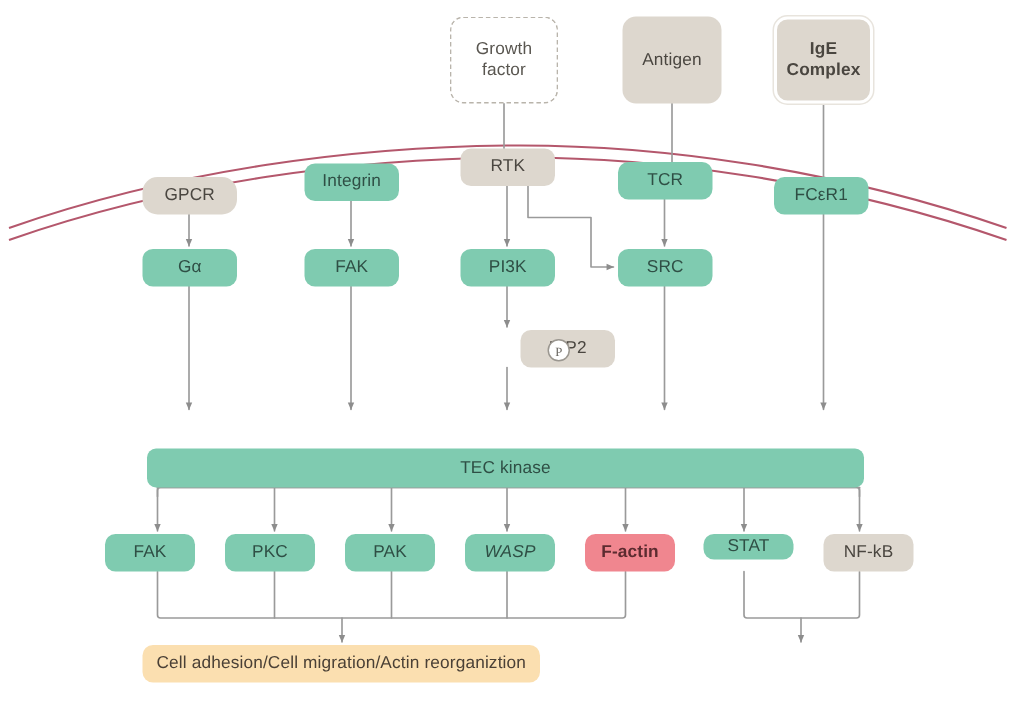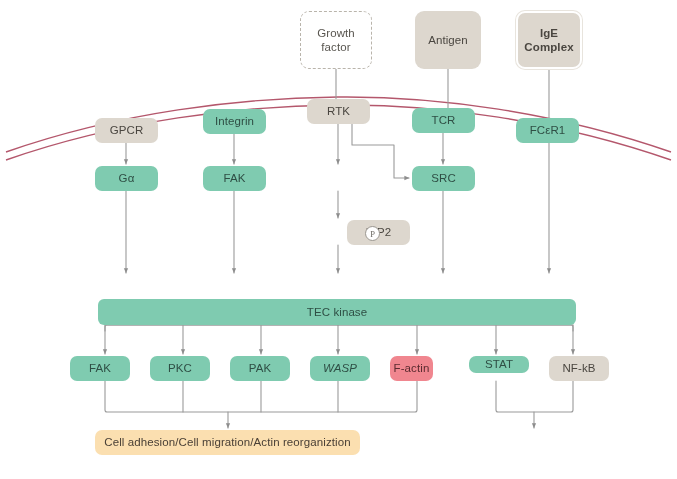--- a/index.html
+++ b/index.html
@@ -147,38 +147,39 @@
   </svg>
 
   <div class="node n-dashed n-ligand" style="left:300px; top:11px; width:72px; height:58px; white-space:pre-line;text-align:center;">Growth
 factor</div>
 
   <div class="node n-beige n-ligand" style="left:415px; top:11px; width:66px; height:58px;">Antigen</div>
 
   <div class="node n-beige n-ligand n-outline" style="left:516px; top:11px; width:66px; height:58px; white-space:pre-line;">IgE
 Complex</div>
 
-  <div class="node n-beige" style="left:95px; top:118px; width:63px; height:25px;">GPCR</div>
+  <div class="node n-beige" style="left:95px; top:118px; width:63px; height:25px;border-radius:10px;">GPCR</div>
   <div class="node n-green" style="left:203px; top:109px; width:63px; height:25px;">Integrin</div>
   <div class="node n-beige" style="left:307px; top:99px; width:63px; height:25px;">RTK</div>
   <div class="node n-green" style="left:412px; top:108px; width:63px; height:25px;">TCR</div>
   <div class="node n-green" style="left:516px; top:118px; width:63px; height:25px;">FCεR1</div>
 
   <div class="node n-green" style="left:95px; top:166px; width:63px; height:25px;">Gα</div>
   <div class="node n-green" style="left:203px; top:166px; width:63px; height:25px;">FAK</div>
+  <div class="node n-green" style="left:307px; top:166px; width:63px; height:25px;">PI3K</div>
   <div class="node n-green" style="left:412px; top:166px; width:63px; height:25px;">SRC</div>
   <div class="node n-beige" style="left:307px; top:220px; width:63px; height:25px;margin-left:40px;">PIP2</div>
 
   <div class="phos" style="left:365px; top:226px;">P</div>
 
   <div class="node n-green n-bar" style="left:98px; top:275px; width:478px; height:26px;">TEC kinase</div>
 
   <div class="node n-green" style="left:70px; top:356px; width:60px; height:25px;">FAK</div>
   <div class="node n-green" style="left:150px; top:356px; width:60px; height:25px;">PKC</div>
   <div class="node n-green" style="left:230px; top:356px; width:60px; height:25px;">PAK</div>
   <div class="node n-green" style="left:310px; top:356px; width:60px; height:25px;font-style:italic;">WASP</div>
-  <div class="node n-pink" style="left:390px; top:356px; width:43px; height:25px;">F-actin</div>
+  <div class="node n-pink" style="left:390px; top:356px; width:60px; height:25px;font-weight:bold;">F-actin</div>
   <div class="node n-green" style="left:469px; top:356px; width:60px; height:17px;">STAT</div>
   <div class="node n-beige" style="left:549px; top:356px; width:60px; height:25px;">NF-kB</div>
 
   <div class="node n-orange" style="left:95px; top:430px; width:265px; height:25px;">Cell adhesion/Cell migration/Actin reorganiztion</div>
 
 </div>
 
 </body></html>

